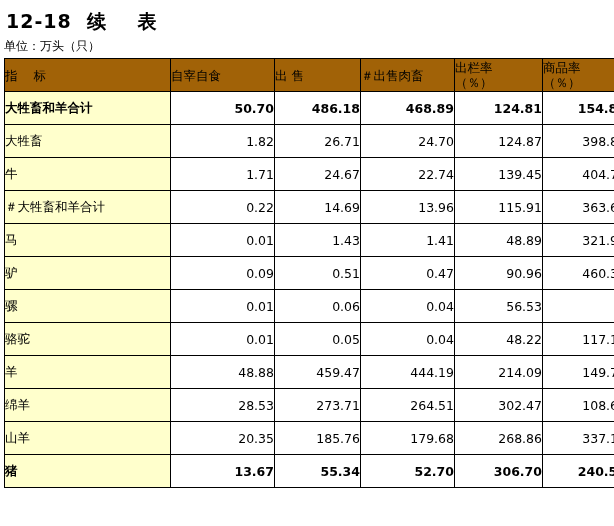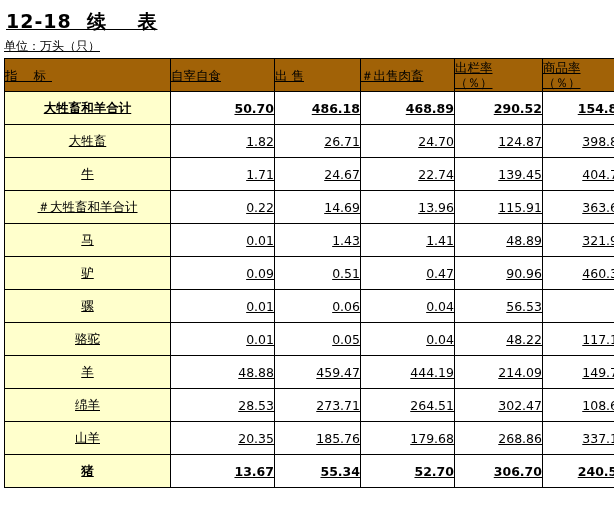--- a/index.html
+++ b/index.html
@@ -12,21 +12,20 @@
     height: 526px;
     font-family: "DejaVu Sans", "Liberation Sans", sans-serif;
     color: #000000;
     overflow: hidden;
   }
   .page {
     position: relative;
     width: 488px;
     height: 526px;
     box-sizing: border-box;
-    text-decoration: underline;
   }
   .doc-title {
     font-size: 19px;
     font-weight: bold;
     letter-spacing: 1px;
     padding: 8px 0 0 6px;
     line-height: 26px;
     white-space: pre;
   }
   .unit-line {
@@ -61,21 +60,21 @@
   }
   .hdr-two {
     display: block;
     line-height: 15px;
   }
   tbody td {
     vertical-align: middle;
   }
   td.label {
     background: #ffffcc;
-    text-align: center;
+    text-align: left;
     white-space: nowrap;
     margin-left: 31px;
   }
   td.num {
     text-align: right;
     padding-right: 10px;
     white-space: nowrap;
   }
   .bold {
     font-weight: bold;
@@ -123,21 +122,21 @@
           <span class="hdr-two">（％）</span>
         </th>
       </tr>
     </thead>
     <tbody id="table-body">
         <tr>
           <td class="label ind0 bold">大牲畜和羊合计</td>
           <td class="num bold">50.70</td>
           <td class="num bold">486.18</td>
           <td class="num bold">468.89</td>
-          <td class="num bold">290.52</td>
+          <td class="num bold">124.81</td>
           <td class="num bold">154.82</td>
         </tr>
         <tr>
           <td class="label ind1">大牲畜</td>
           <td class="num">1.82</td>
           <td class="num">26.71</td>
           <td class="num">24.70</td>
           <td class="num">124.87</td>
           <td class="num">398.80</td>
         </tr>

